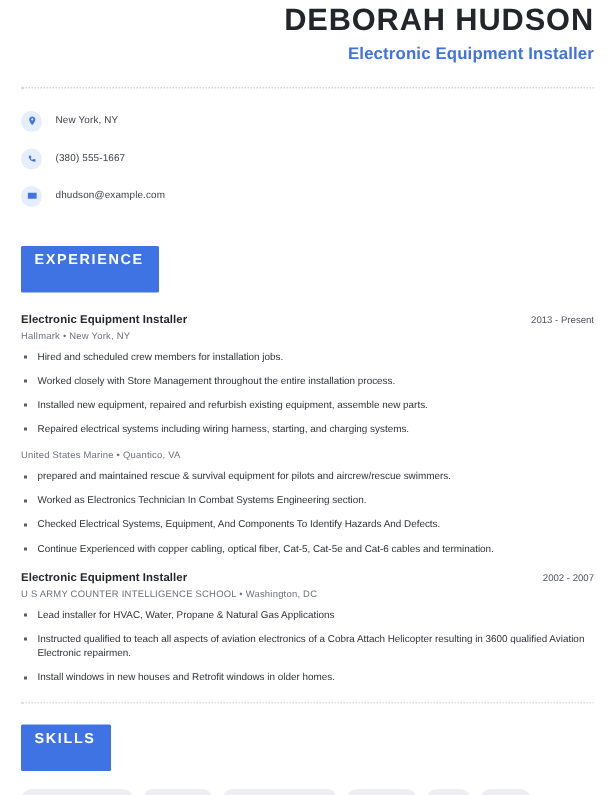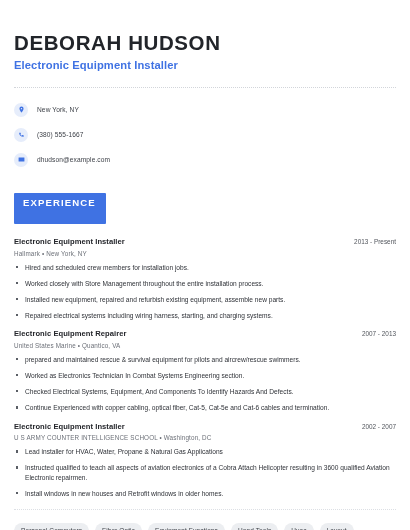--- a/index.html
+++ b/index.html
@@ -17,22 +17,22 @@
     position: relative;
     width: 410px;
     height: 530px;
     background: #ffffff;
     overflow: hidden;
     padding: 0 14px;
   }
 
   
   .header {
-    padding-top: 31px;
-    text-align: left;
+    padding-top: 2px;
+    text-align: right;
   }
   .cand-name {
     font-size: 20.5px;
     font-weight: bold;
     letter-spacing: 0.6px;
     color: #22252a;
     line-height: 1.18;
   }
   .cand-role {
     margin-top: 4px;
@@ -218,24 +218,20 @@
         <div class="job-meta">Hallmark • New York, NY</div>
         <ul class="bullets">
           <li>Hired and scheduled crew members for installation jobs.</li>
           <li>Worked closely with Store Management throughout the entire installation process.</li>
           <li>Installed new equipment, repaired and refurbish existing equipment, assemble new parts.</li>
           <li>Repaired electrical systems including wiring harness, starting, and charging systems.</li>
         </ul>
       </div>
 
       <div class="job">
-        <div class="job-head">
-          <span class="job-title">Electronic Equipment Repairer</span>
-          <span class="job-dates">2007 - 2013</span>
-        </div>
         <div class="job-meta">United States Marine • Quantico, VA</div>
         <ul class="bullets">
           <li>prepared and maintained rescue &amp; survival equipment for pilots and aircrew/rescue swimmers.</li>
           <li>Worked as Electronics Technician In Combat Systems Engineering section.</li>
           <li>Checked Electrical Systems, Equipment, And Components To Identify Hazards And Defects.</li>
           <li>Continue Experienced with copper cabling, optical fiber, Cat-5, Cat-5e and Cat-6 cables and termination.</li>
         </ul>
       </div>
 
       <div class="job">
@@ -250,20 +246,21 @@
           <li>Install windows in new houses and Retrofit windows in older homes.</li>
         </ul>
       </div>
 
     </div>
   </div>
 
   <div class="rule-soft"></div>
 
   <div class="sec-skills">
+    <span class="sec-tag">SKILLS</span>
 
     <div class="skills-wrap">
       <span class="pill">Personal Computers</span>
       <span class="pill">Fiber Optic</span>
       <span class="pill">Equipment Functions</span>
       <span class="pill">Hand Tools</span>
       <span class="pill">Hvac</span>
       <span class="pill">Layout</span>
 
     </div>

